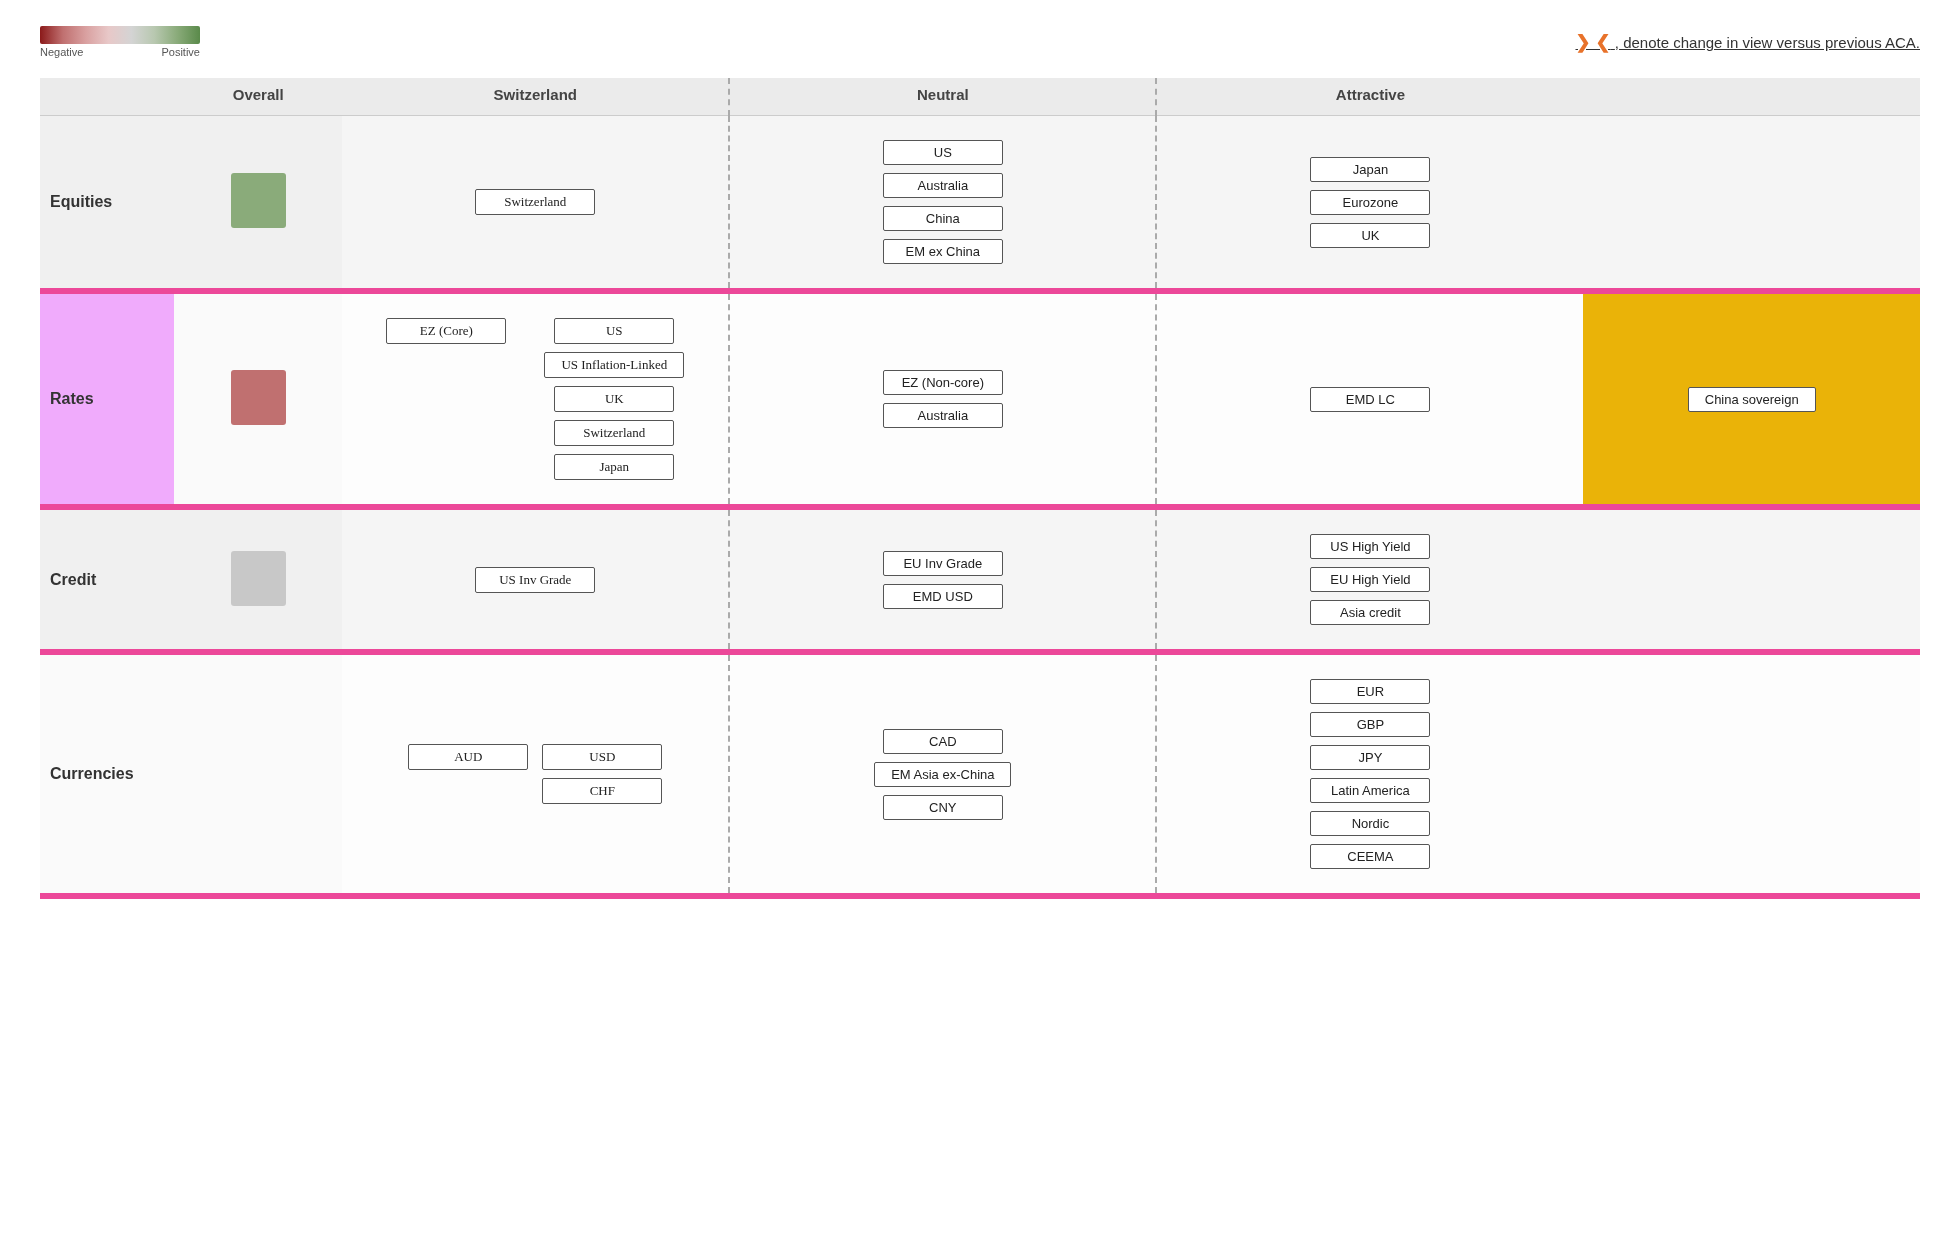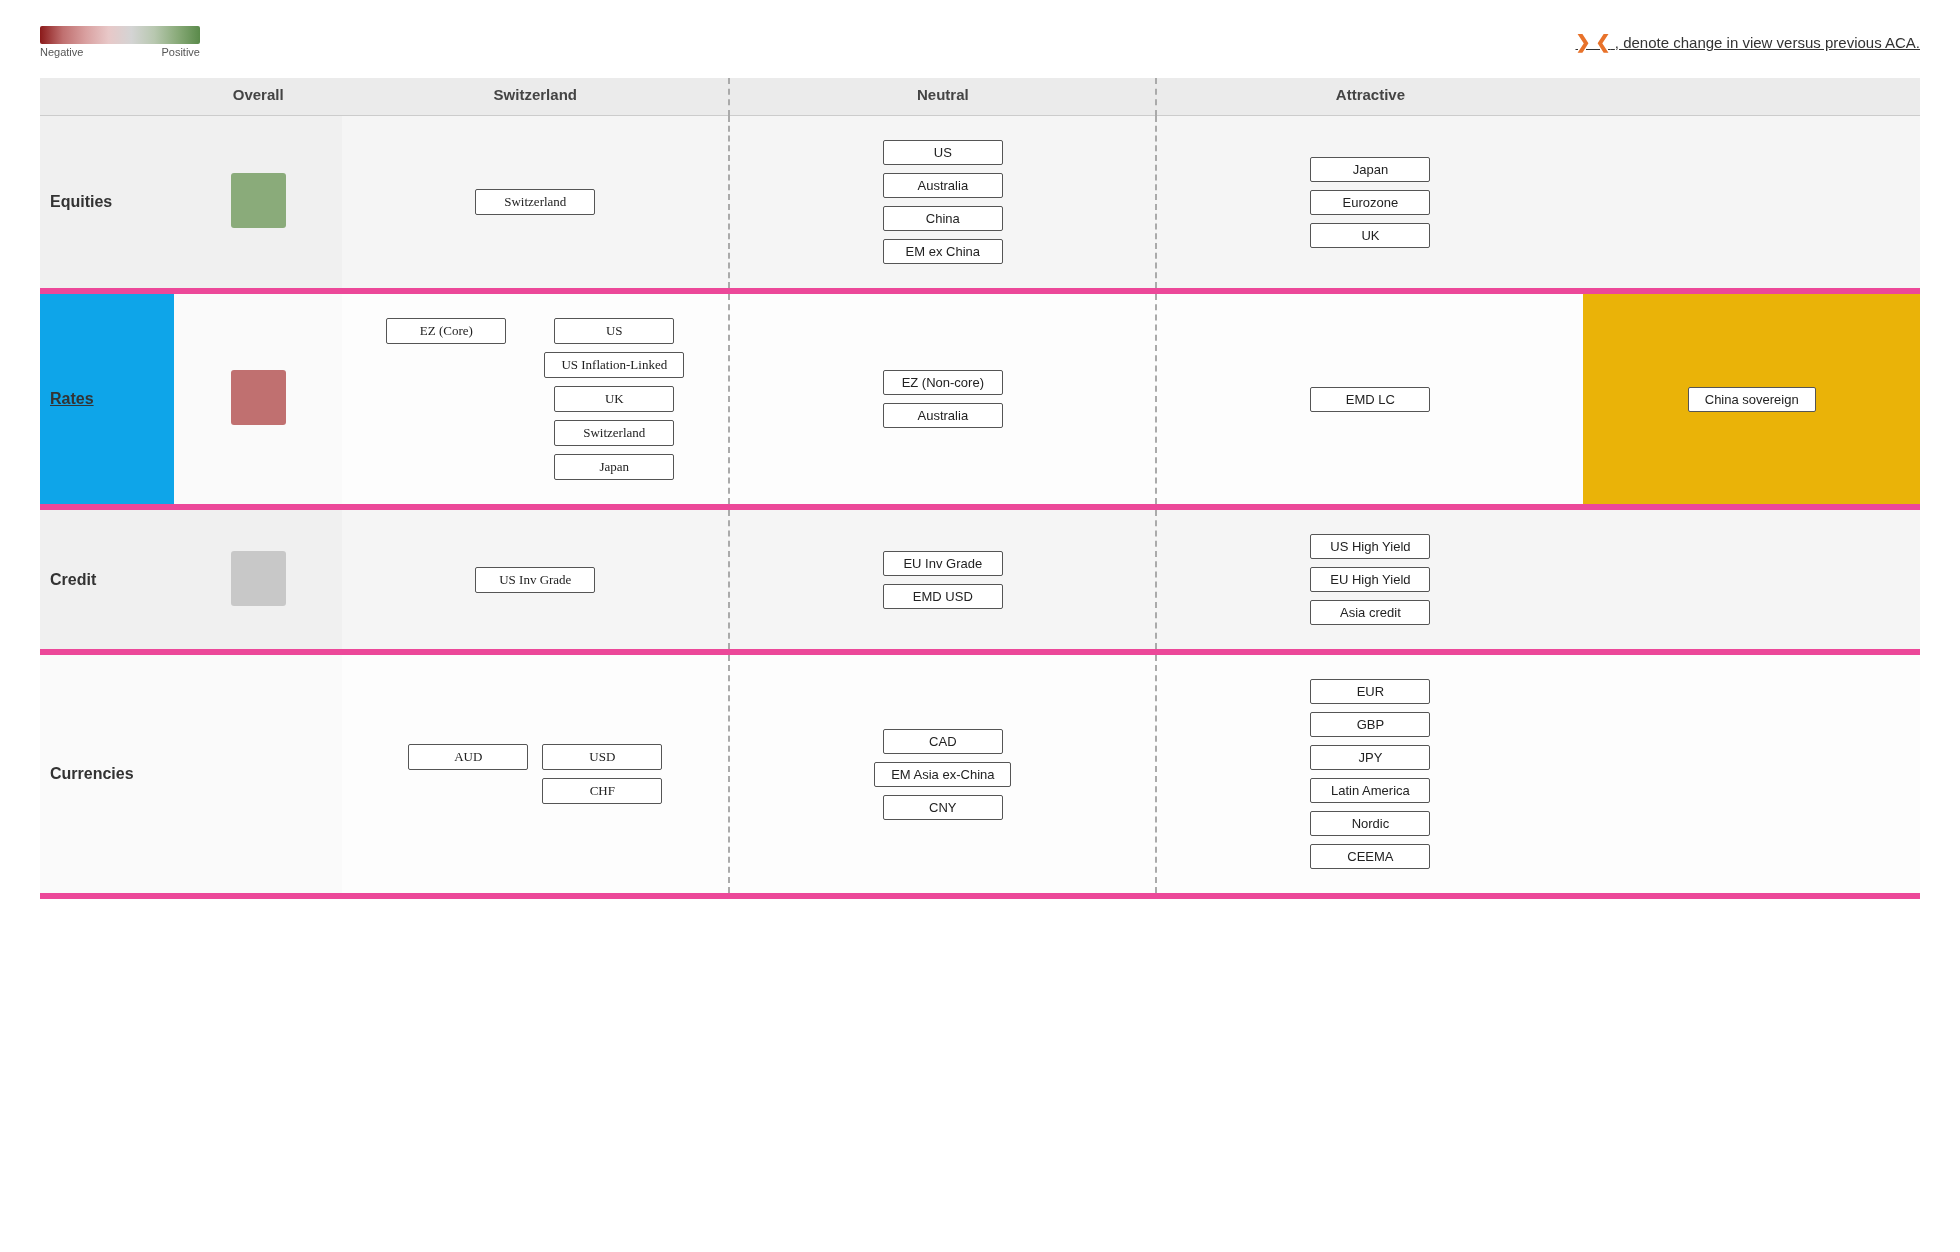--- a/index.html
+++ b/index.html
@@ -257,21 +257,21 @@
               <div class="item-box">Japan</div>
               <div class="item-box">Eurozone</div>
               <div class="item-box">UK</div>
             </div>
           </td>
           <td class="extra-attractive-cell" style="background: rgb(245, 245, 245);">
             <div class="items-column"></div>
           </td>
         </tr>
         <tr class="row-rates section-row">
-          <td class="row-label" style="background: #0ea5e9; text-decoration: underline;">Rates</td>
+          <td class="row-label" style="background: #f0abfc;">Rates</td>
           <td class="overall-cell" style="background: rgb(250, 250, 250);"><div class="color-square" style="background: rgb(192, 112, 112);"></div></td>
           <td class="unattractive-cell" style="background: rgb(253, 253, 253);">
             <div style="display: flex; justify-content: center; gap: 28px;">
               <div class="items-column" style="margin-right: 10px;">
                 <div class="item-box">EZ (Core)</div>
               </div>
               <div class="items-column">
                 <div class="item-box">US</div>
                 <div class="item-box">US Inflation-Linked</div>
                 <div class="item-box">UK</div>

